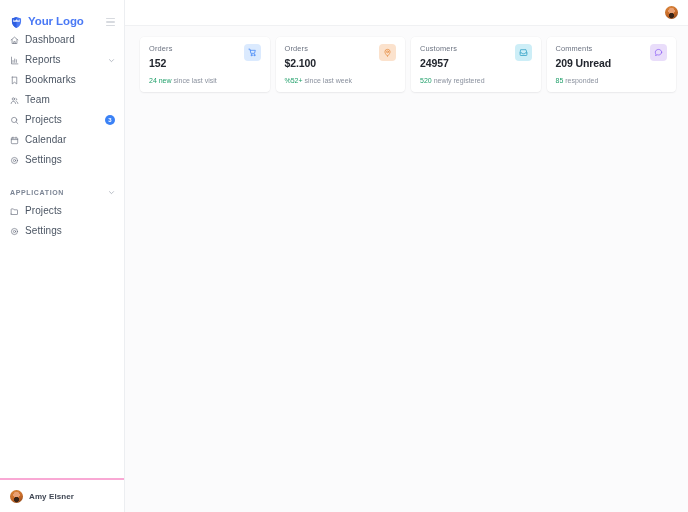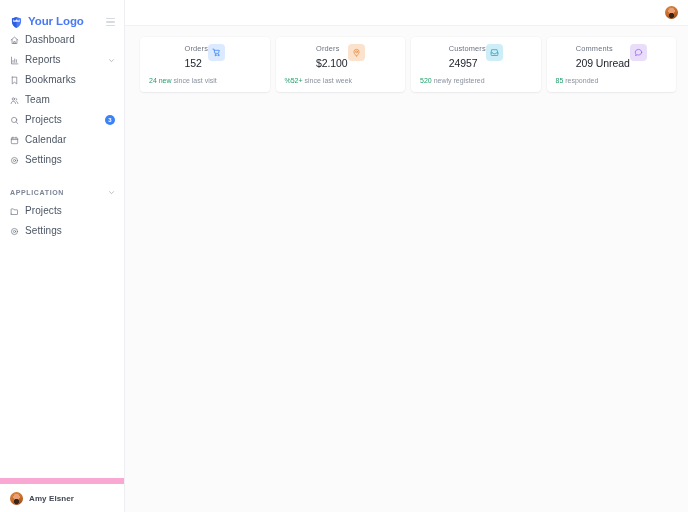--- a/index.html
+++ b/index.html
@@ -143,21 +143,21 @@
   .section-title {
     font-size: 7px;
     letter-spacing: 0.65px;
     font-weight: bold;
     color: #7b8494;
     text-transform: uppercase;
     line-height: 1;
   }
 
   .sidebar-footer {
-    border-top: 6px solid #f9a8d4;
+    border-top: 2px solid #f9a8d4;
     height: 34px;
     display: flex;
     align-items: center;
     padding: 0 10px;
     box-sizing: border-box;
     cursor: pointer;
   }
   .avatar {
     width: 13px;
     height: 13px;
@@ -224,32 +224,32 @@
     box-shadow: 0 1px 2px rgba(16,24,40,.06), 0 0 0 0.5px rgba(16,24,40,.03);
     padding: 8px 9px 9px 9px;
     box-sizing: border-box;
     min-width: 0;
     height: 55px;
     position: relative;
   }
   .card-top {
     display: flex;
     align-items: flex-start;
-    justify-content: center;
+    justify-content: space-between;
   }
   .card-title {
     font-size: 7.4px;
     color: #6b7280;
     line-height: 1;
     margin-bottom: 6px;
     letter-spacing: .15px;
   }
   .card-value {
     font-size: 10.5px;
-    font-weight: normal;
+    font-weight: bold;
     color: #22262e;
     line-height: 1;
     letter-spacing: -0.1px;
   }
   .card-icon {
     width: 17px;
     height: 17px;
     border-radius: 4px;
     display: flex;
     align-items: center;

